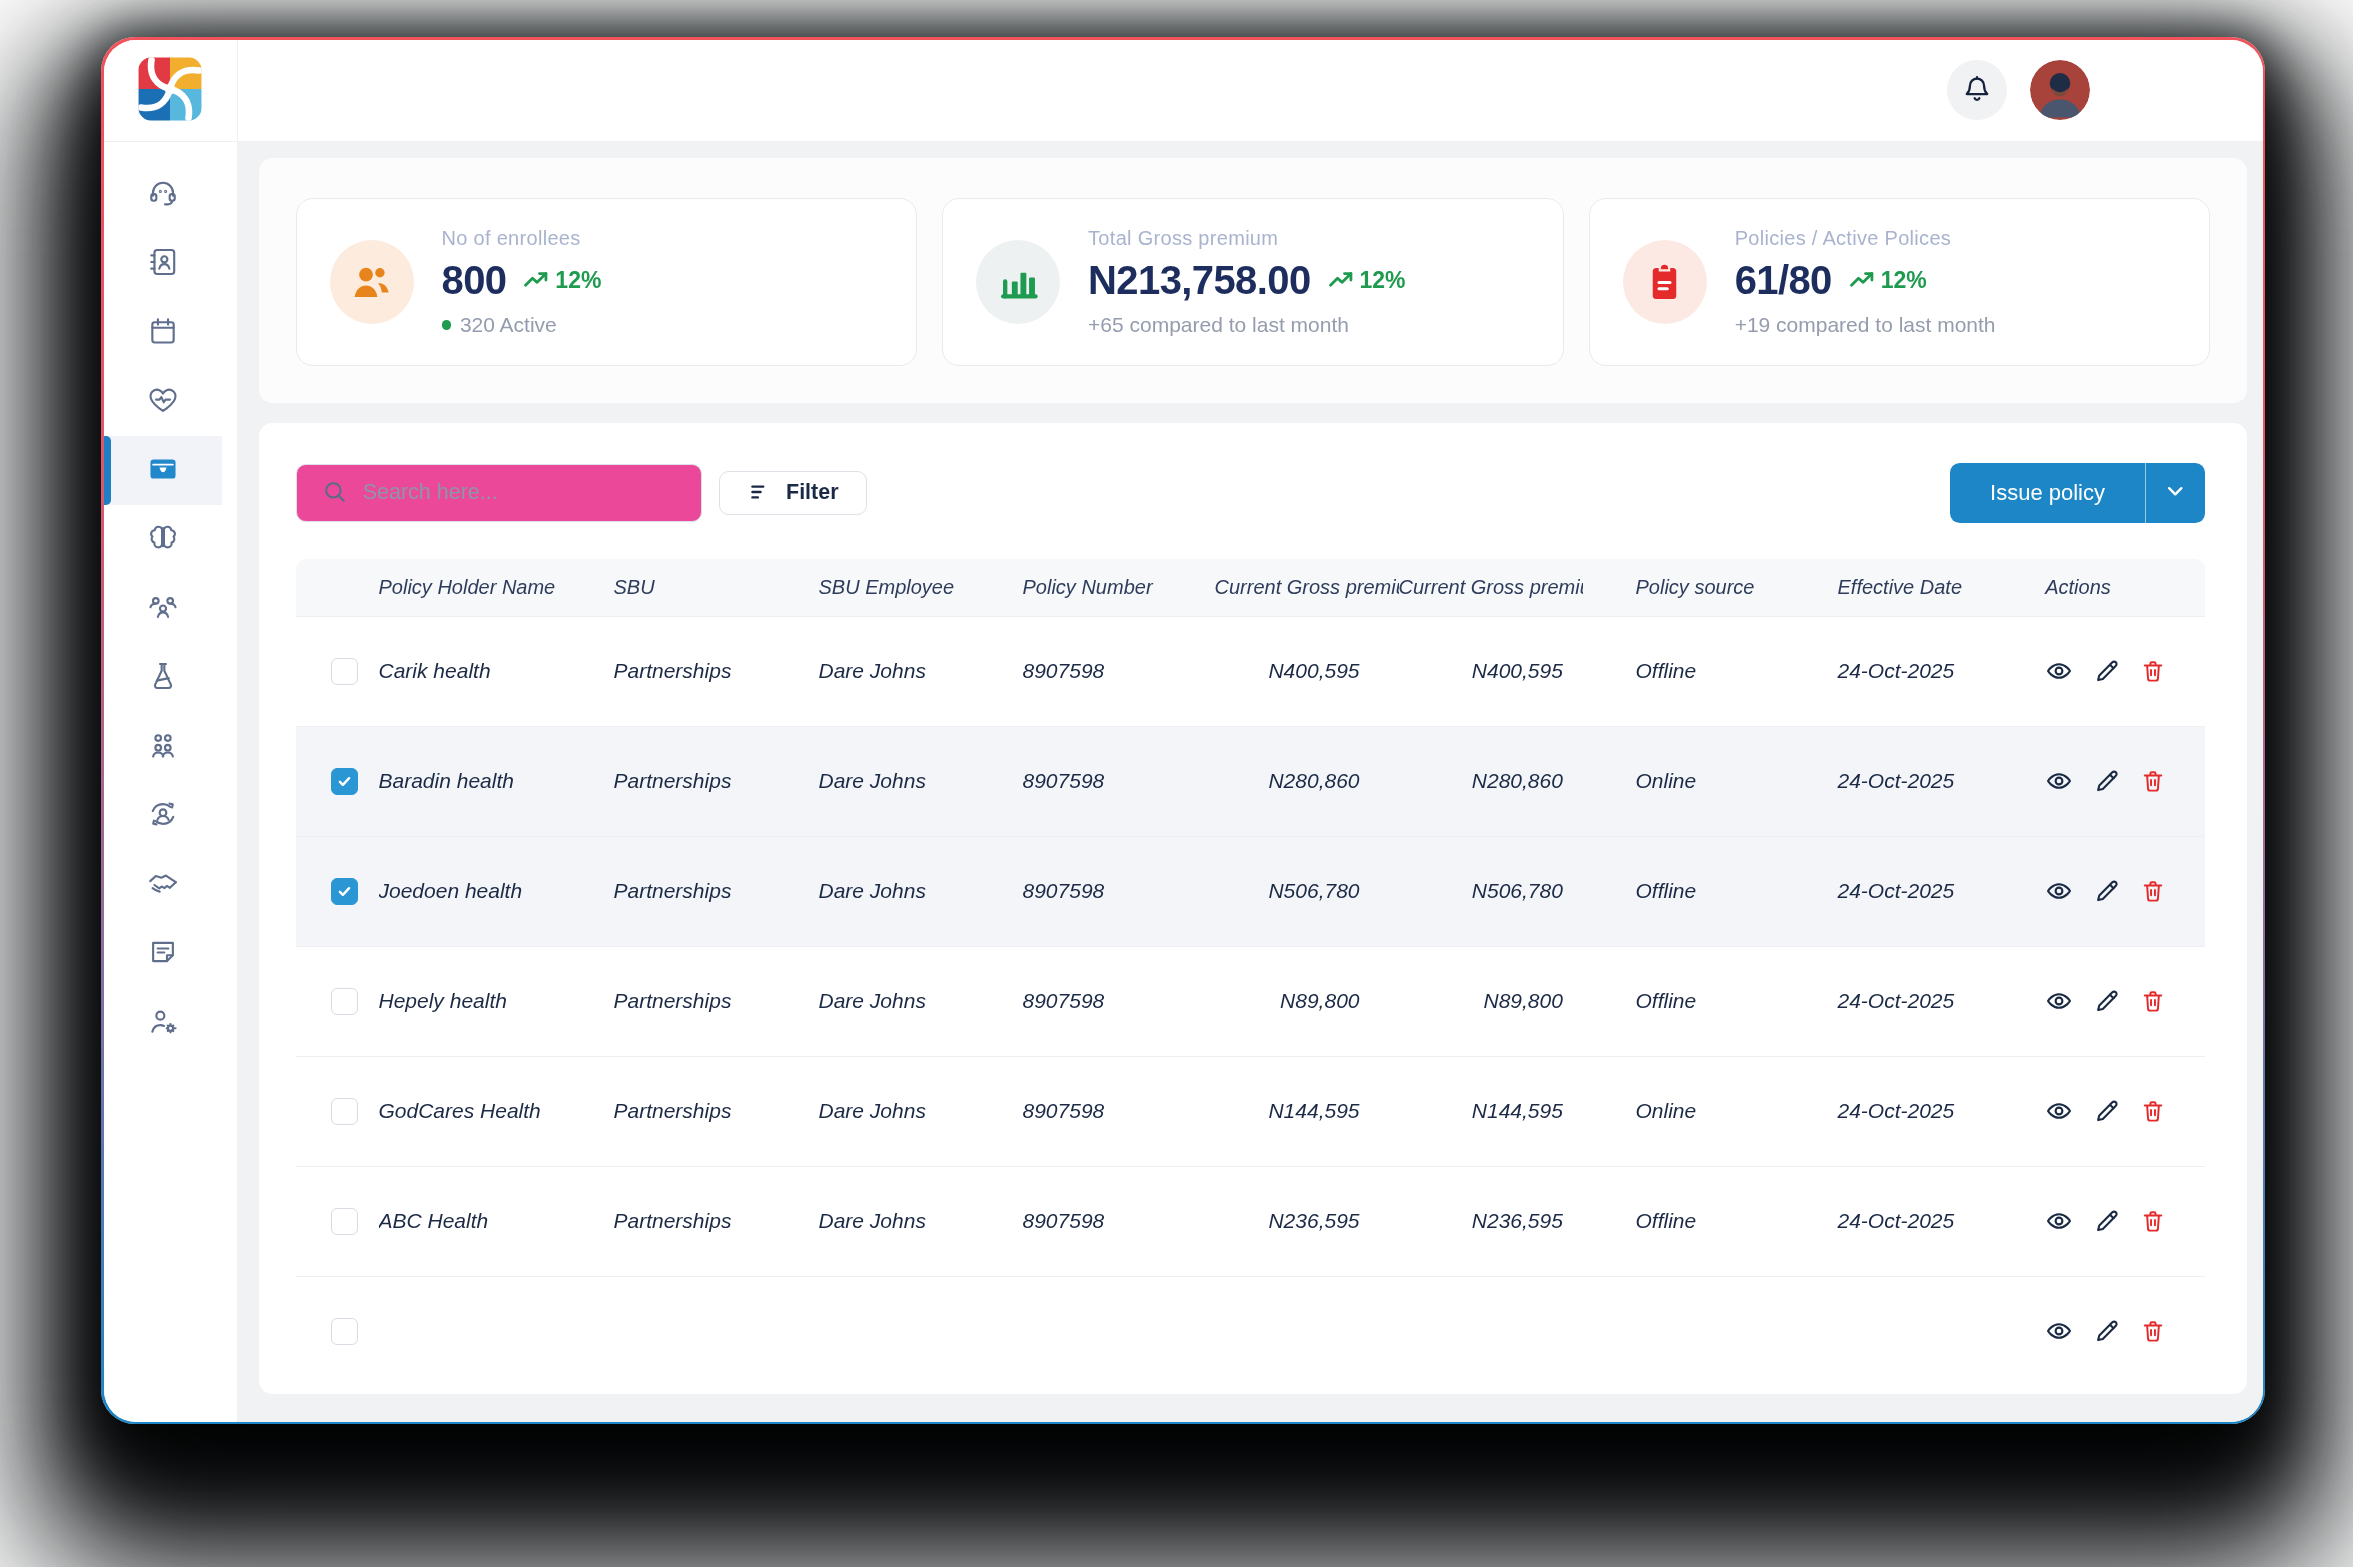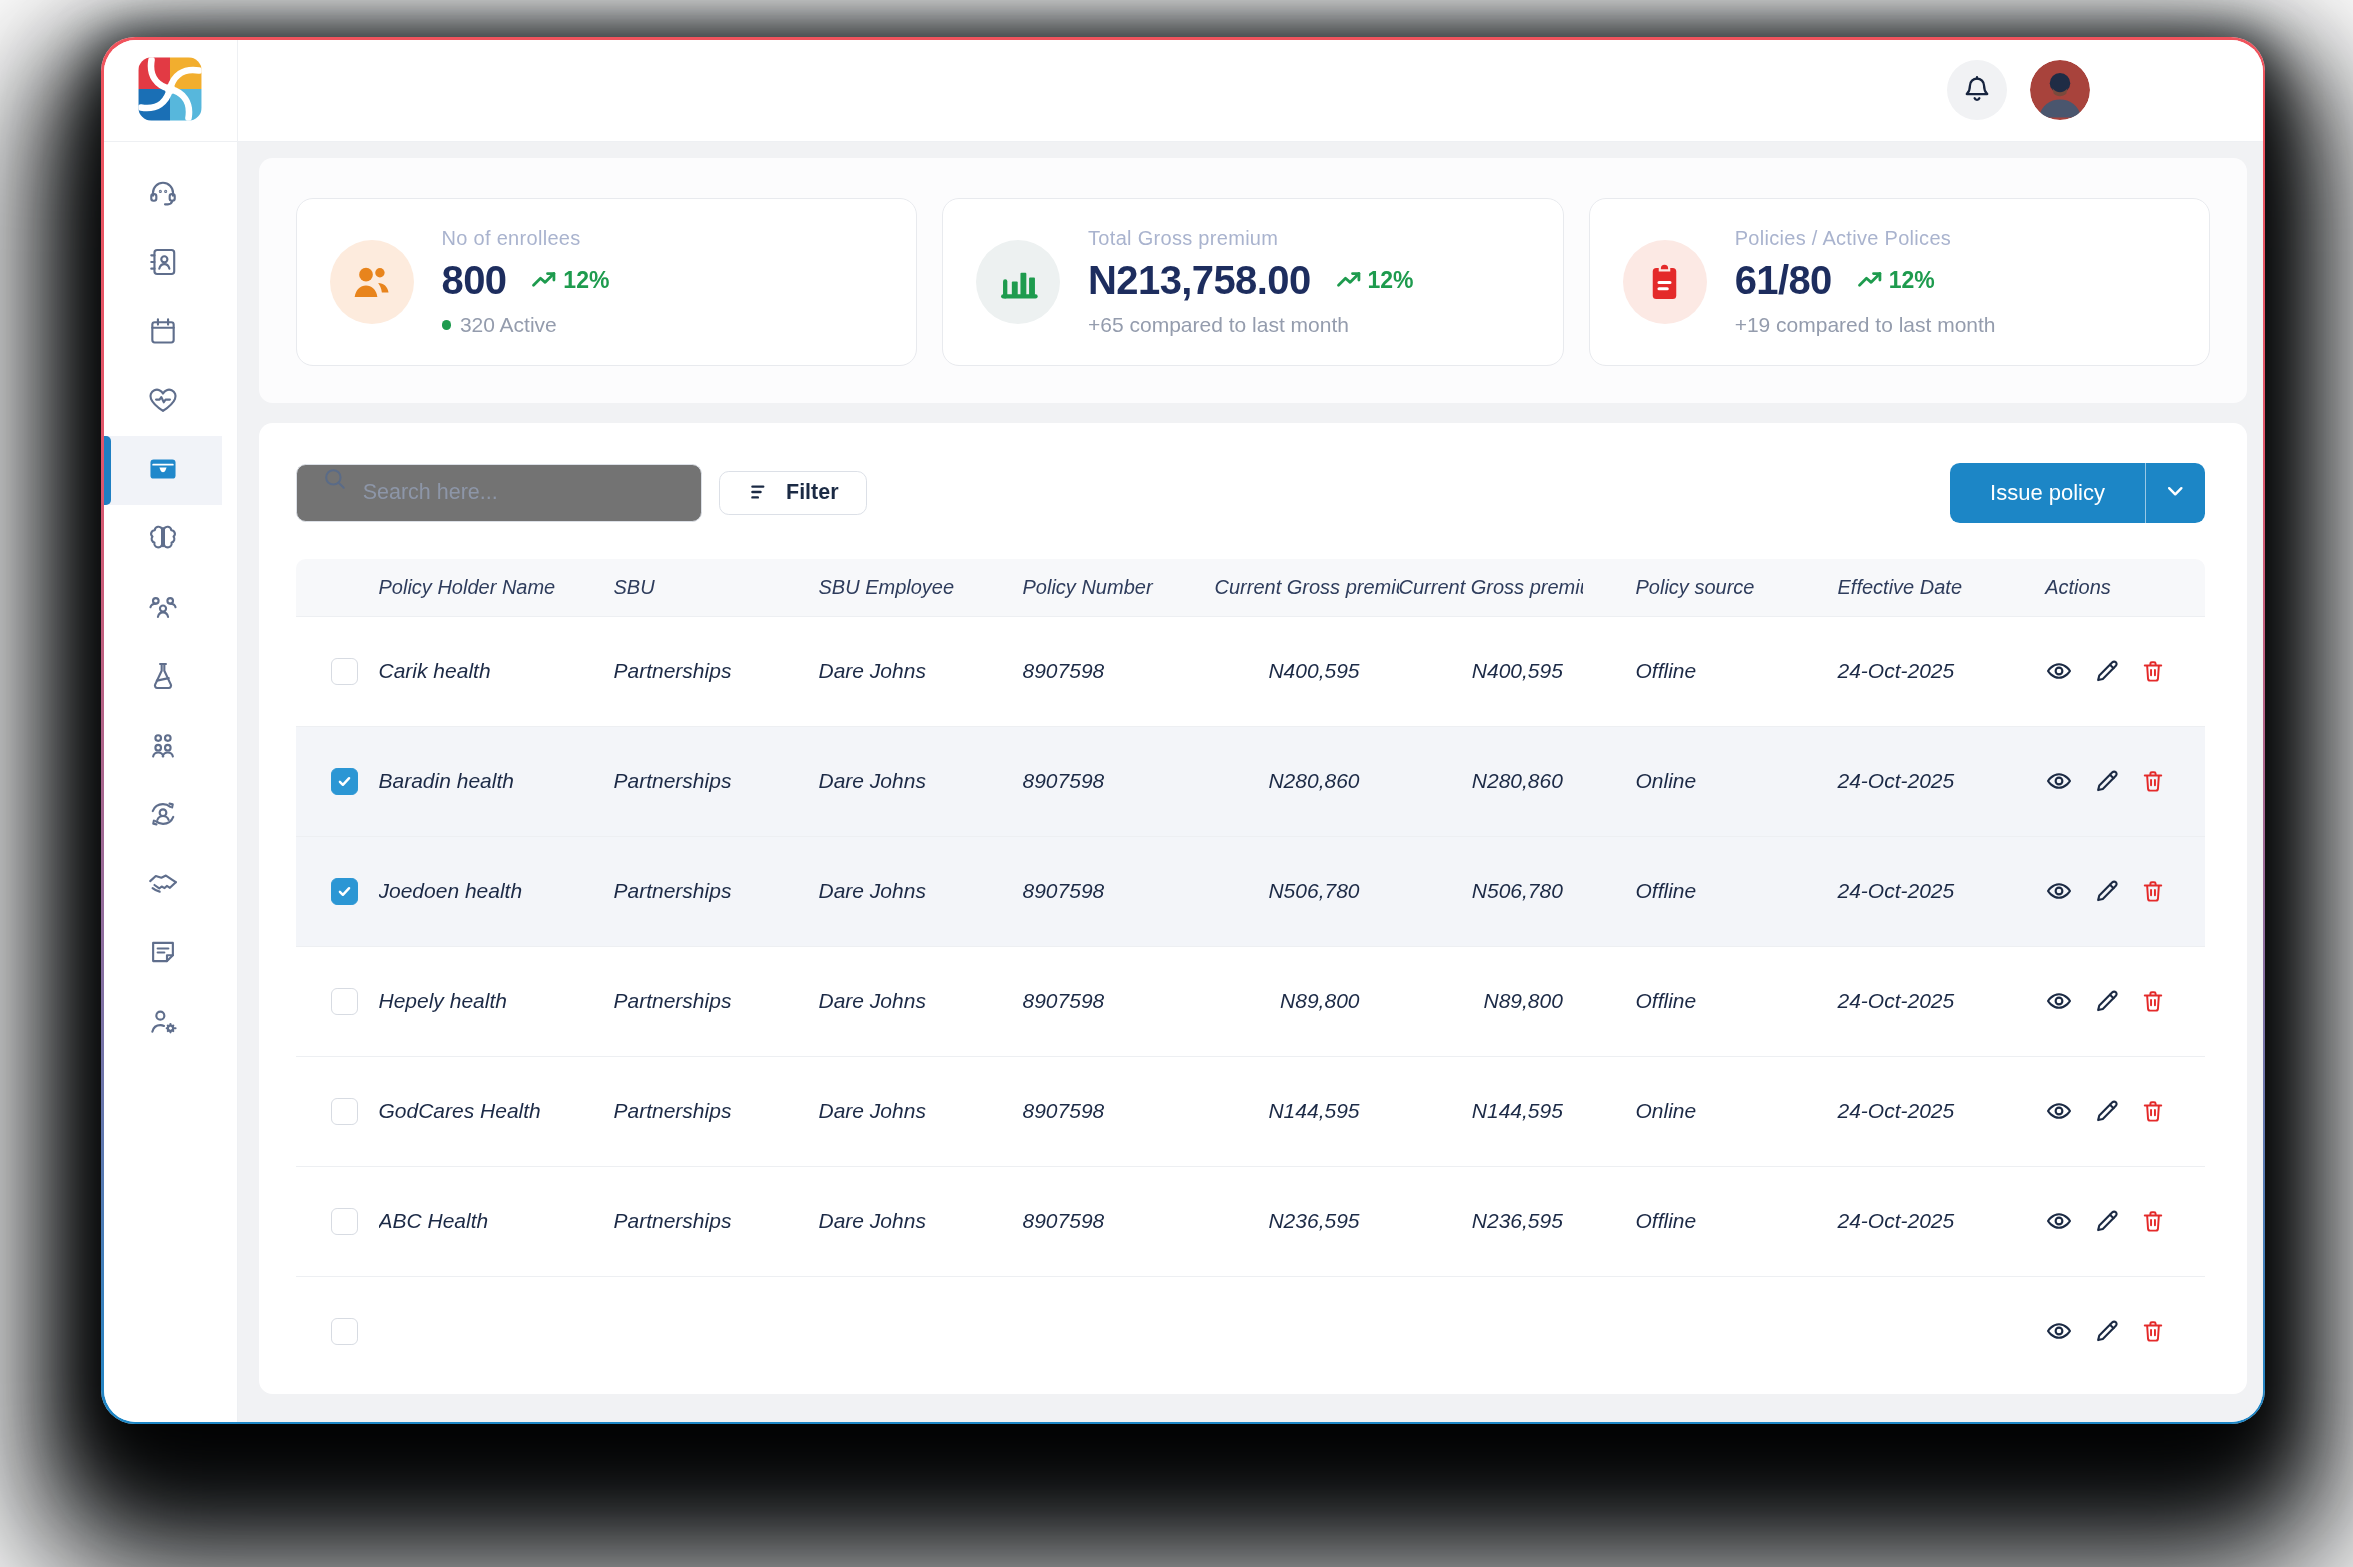--- a/index.html
+++ b/index.html
@@ -47,36 +47,36 @@
   .content { background:#F1F2F4; padding:16.5px 15.3px 0 21px; overflow:hidden; }
 
   .stats-strip { background:#FCFCFD; border-radius:13.5px; height:245px;
     padding:40px 37px 0 37px; display:flex; gap:25px; }
   .stat-card { flex:1; height:168px; background:#fff; border:1.2px solid #E8EAEE; border-radius:17px;
     display:flex; align-items:center; padding-left:33px; gap:28px; }
   .stat-icon-wrap { width:84px; height:84px; border-radius:50%; flex:0 0 84px;
     display:flex; align-items:center; justify-content:center; }
   .stat-icon-wrap svg { width:47px; height:47px; }
   .stat-label { font-size:20px; font-weight:500; color:#A9B3CE; letter-spacing:0.3px; }
-  .stat-value-row { display:flex; align-items:center; gap:24px; margin-top:8.6px; }
+  .stat-value-row { display:flex; align-items:center; gap:16px; margin-top:8.6px; }
   .stat-value { font-size:40px; font-weight:800; color:#1D2D5E; letter-spacing:-0.6px; }
   .trend { display:flex; align-items:center; gap:4.9px; }
   .trend svg { width:28px; height:28px; stroke:#1E9B4E; fill:none; stroke-width:2.4;
     stroke-linecap:round; stroke-linejoin:round; }
   .trend-pct { font-size:23px; font-weight:600; color:#1E9B4E; }
   .stat-sub { margin-top:9.8px; font-size:21px; color:#949CAD; display:flex; align-items:center; }
   .dot { width:9.8px; height:9.8px; border-radius:50%; background:#1E9B4E; margin-right:8.6px; }
 
   
   .policy-panel { margin-top:19.6px; background:#fff; border-radius:13.5px; height:971px;
     padding:0 42px 0 37px; overflow:hidden; }
   .panel-title { margin-top:37px; font-size:30px; font-weight:700; color:#121F38; }
   .controls-row { margin-top:40px; display:flex; align-items:center; }
   .search-box { width:406px; height:58px; border:1.2px solid #DCE0E7; border-radius:9.8px;
-    display:flex; padding:0 18.4px 0 24.5px; background:#737373; }
+    display:flex; align-items:center; padding:0 18.4px 0 24.5px; background:#ec4899; }
   .search-box svg { width:27px; height:27px; stroke:#5A6B87; fill:none; stroke-width:1.8;
     stroke-linecap:round; flex:0 0 27px; }
   .search-box input { border:none; outline:none; flex:1; margin-left:14.7px; font-size:21.5px;
     color:#1C2A46; font-family:inherit; background:transparent; }
   .search-box input::placeholder { color:#8D96A8; }
   .filter-btn { margin-left:17px; height:44px; padding:0 27px; border:1.2px solid #DCE0E7;
     border-radius:9.8px; background:#fff; display:flex; align-items:center; gap:13.5px; cursor:pointer; }
   .filter-btn svg { width:26px; height:26px; stroke:#1B2A44; fill:none; stroke-width:2.2; stroke-linecap:round; }
   .filter-label { font-size:21.5px; font-weight:600; color:#1B2A44; }
   .issue-btn { margin-left:auto; height:60px; border-radius:9.8px; background:#1C86C6;

